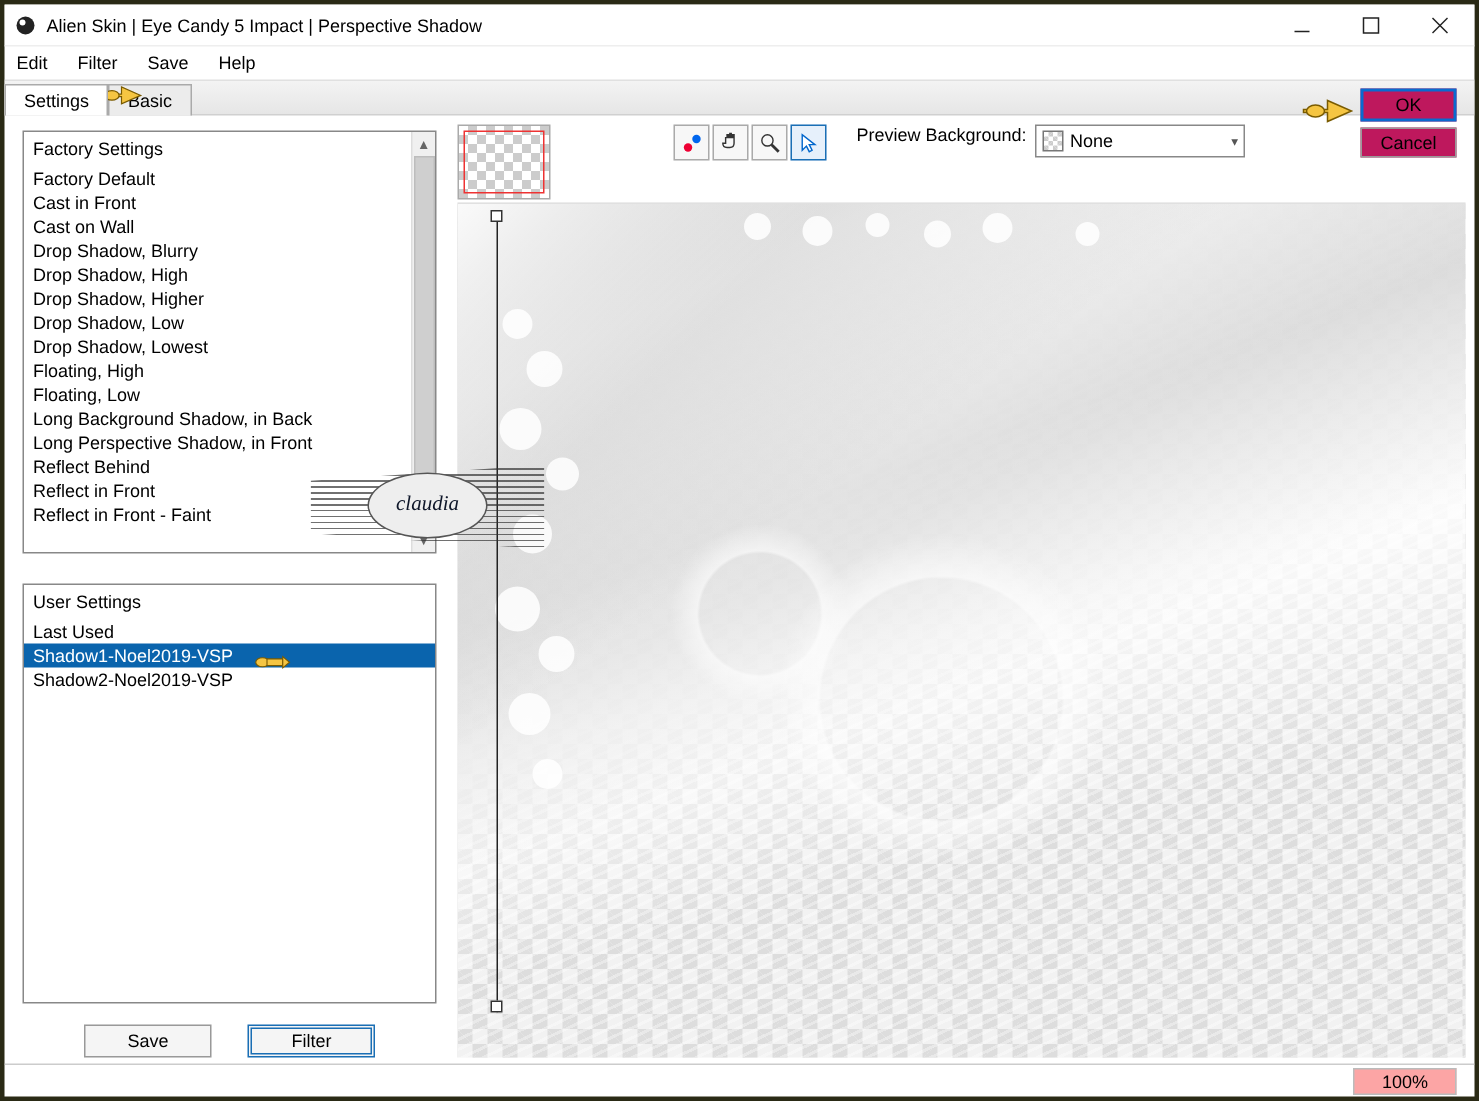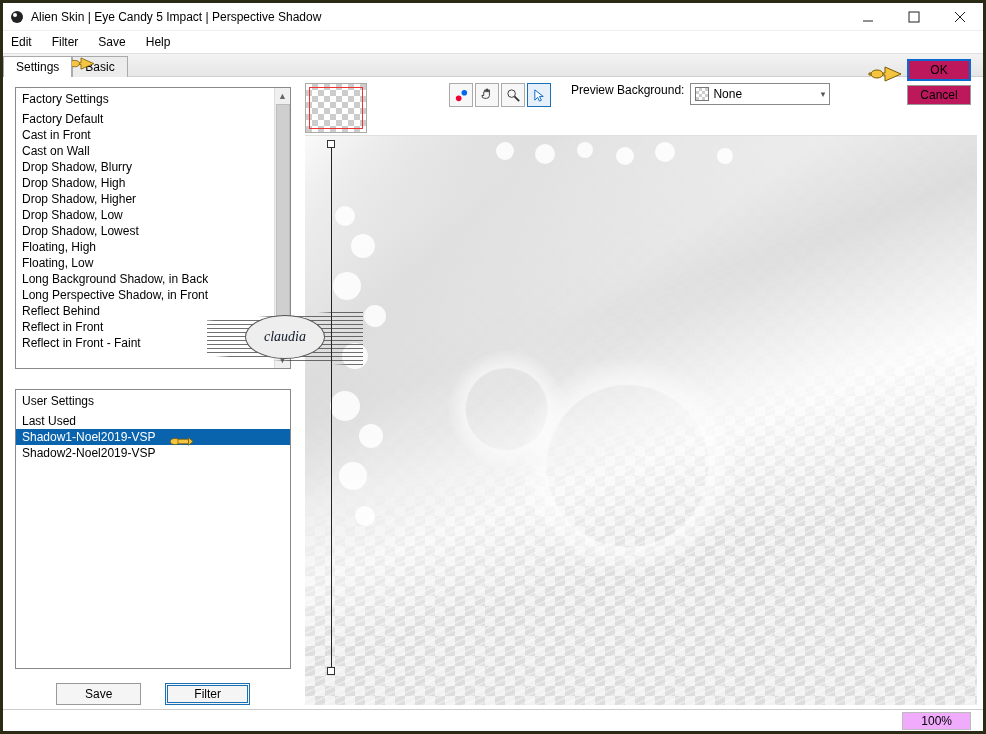--- a/index.html
+++ b/index.html
@@ -77,21 +77,21 @@
     repeating-linear-gradient(155deg, rgba(255,255,255,0.35) 0 2px, rgba(0,0,0,0) 2px 6px);
 }
 .dots { position:absolute; left:0; top:0; width:100%; height:100%; }
 .dots circle { fill: rgba(255,255,255,0.85); }
 .crop-handle { position:absolute; width:8px; height:8px; border:1px solid #333; background:#fff; }
 .crop-handle.tl { left:22px; top:4px;}
 .crop-handle.bl { left:22px; bottom:30px;}
 .crop-line-v { position:absolute; left:26px; top:4px; bottom:30px; width:1px; background:#222;}
 
 .statusbar { height:22px; border-top:1px solid #ccc; position:absolute; bottom:0; left:0; right:0; display:flex; justify-content:flex-end; align-items:center; padding:0 12px;}
-.statusbar .cell { border:1px solid #bbb; padding:1px 18px; background:#f0abfc;}
+.statusbar .cell { border:1px solid #bbb; padding:1px 18px; background:#fca5a5;}
 
 .watermark { position:absolute; left:204px; top:300px; width:156px; height:70px; pointer-events:none; }
 .watermark .lines { position:absolute; inset:0;
   background: repeating-linear-gradient(0deg,#333 0 1px, transparent 1px 4px);
   clip-path: polygon(0 25%, 100% 10%, 100% 90%, 0 75%); opacity:0.7;}
 .watermark .badge { position:absolute; left:38px; top:12px; width:80px; height:44px; background:#eee; border-radius:50%; border:1px solid #555; display:flex; align-items:center; justify-content:center; font-family: cursive; font-size:14px; color:#0f172a; font-style:italic;}
 
 .hand-cursor { position:absolute; width:36px; height:26px; pointer-events:none; }
 </style>
 </head>

